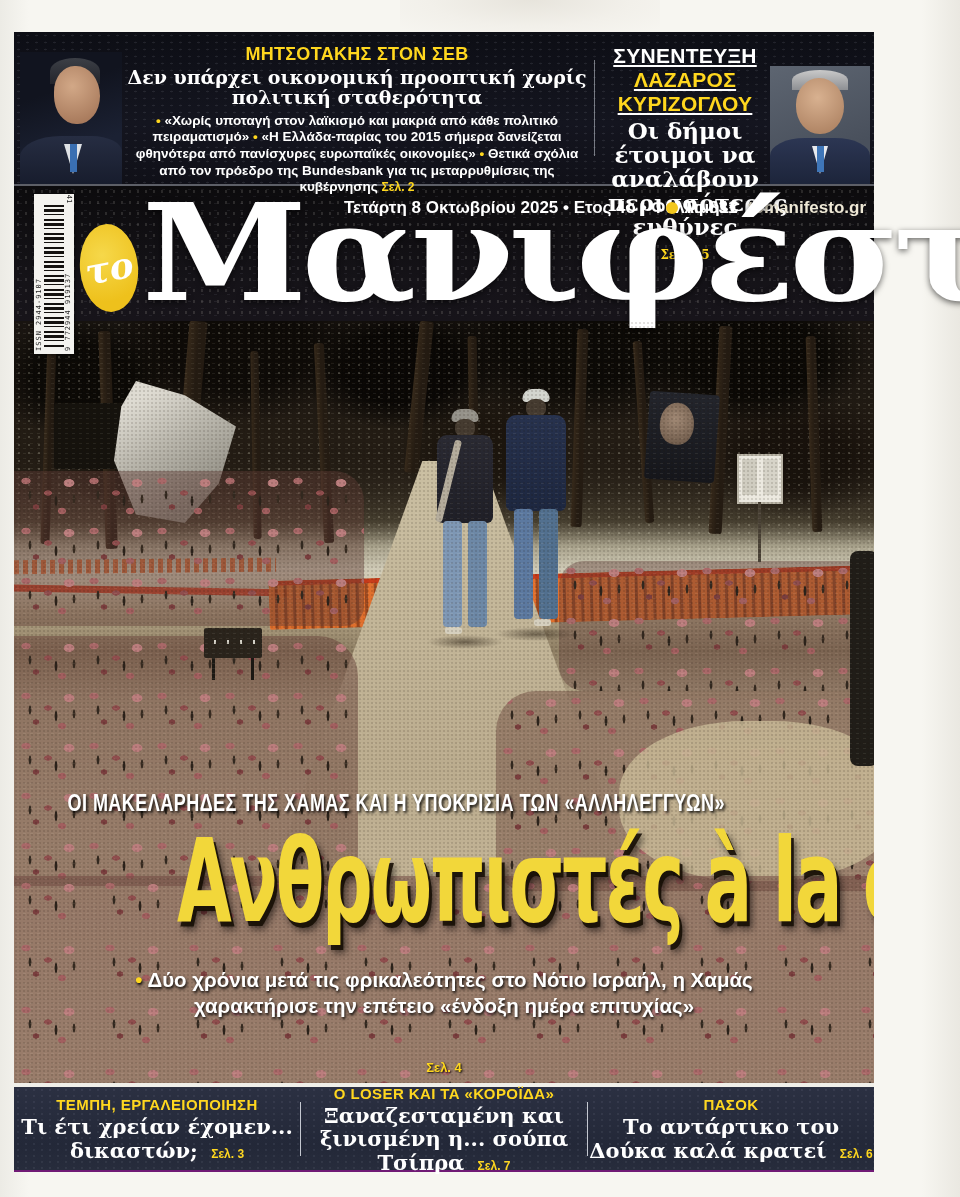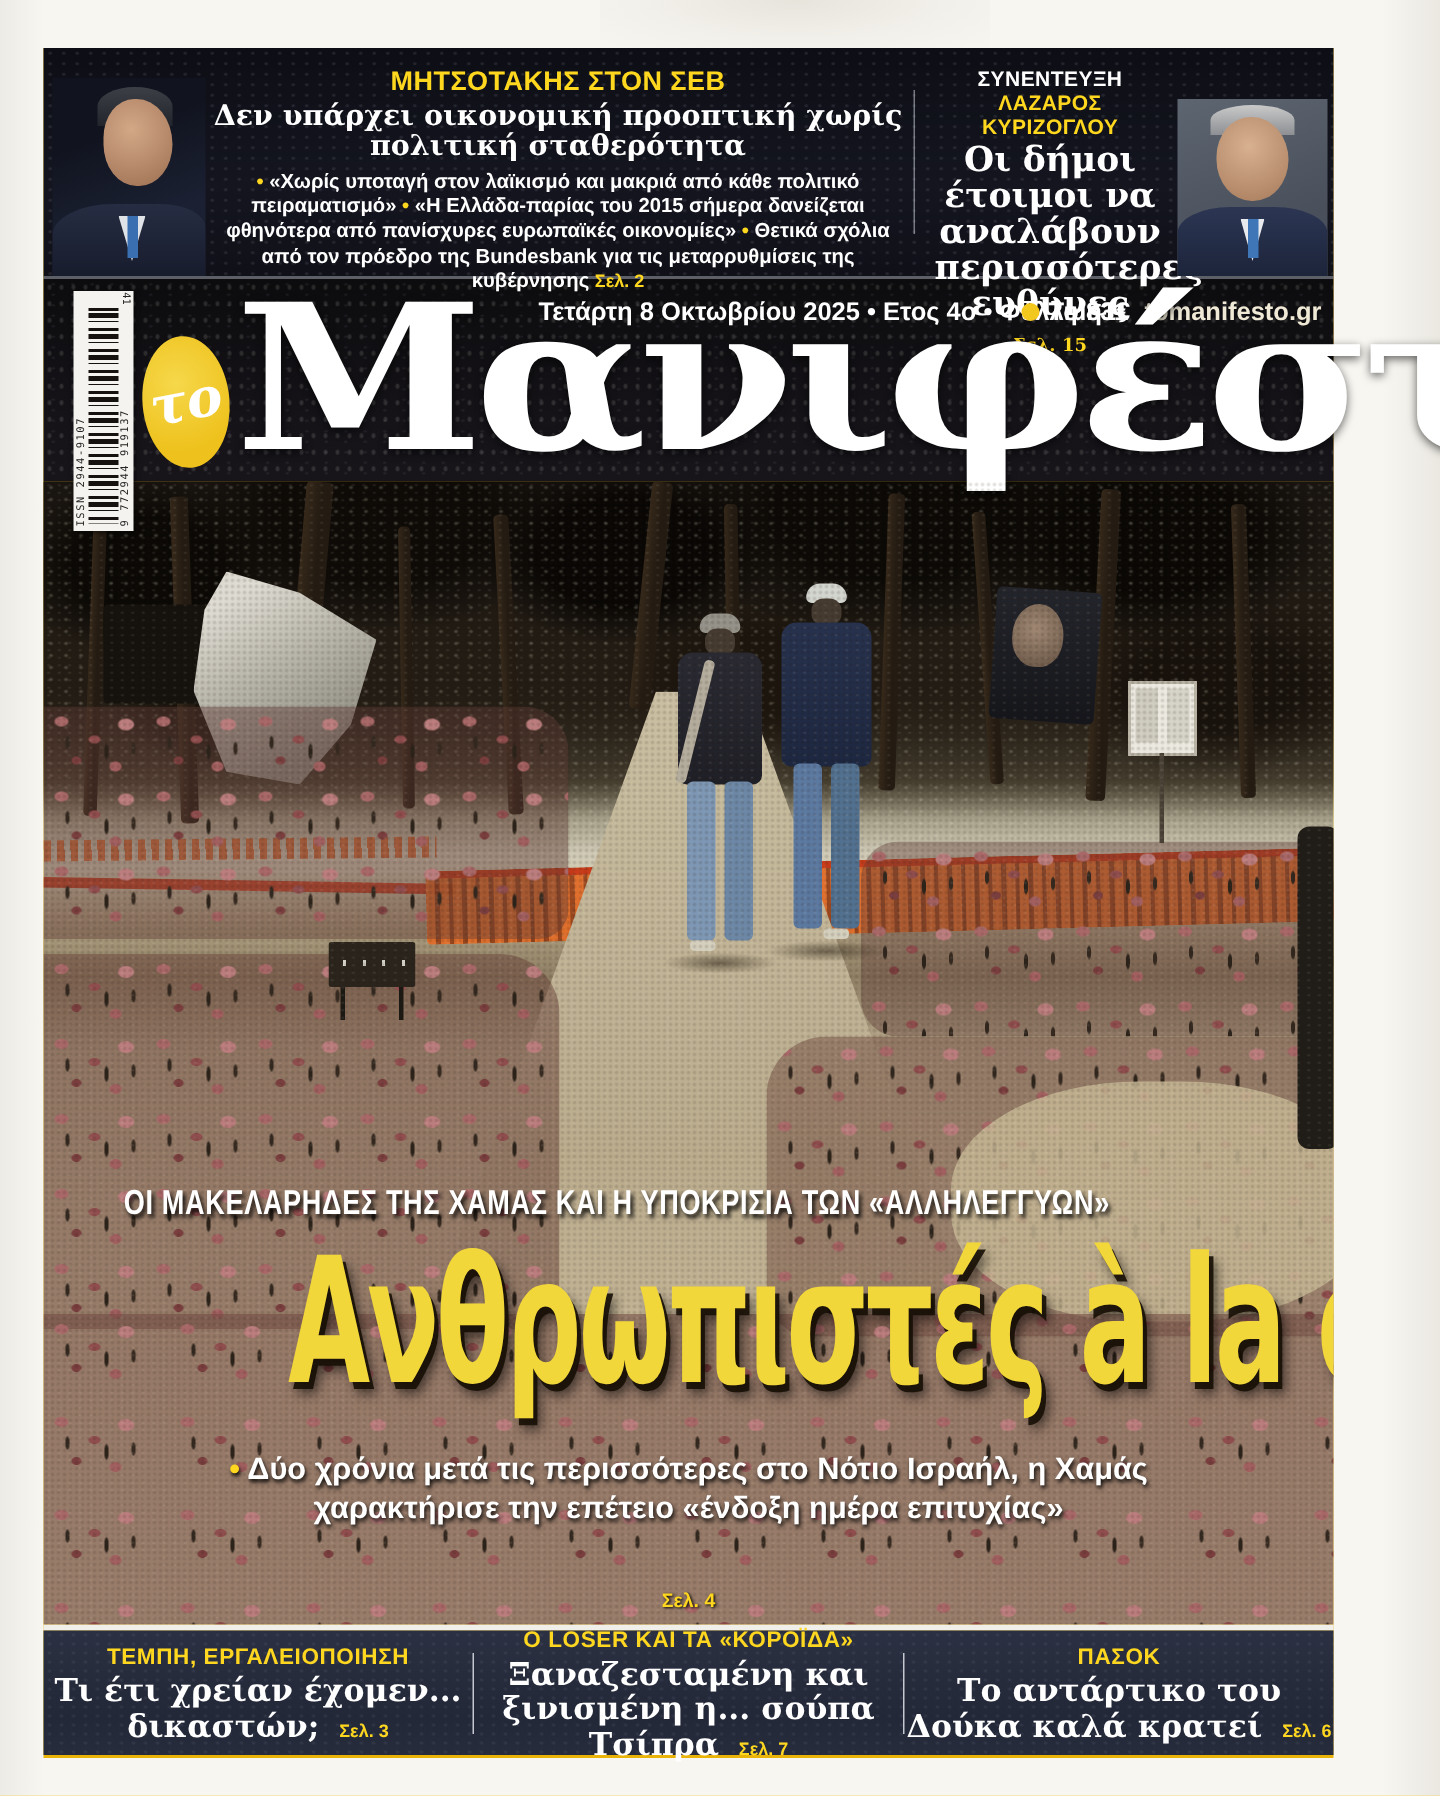--- a/index.html
+++ b/index.html
@@ -3,42 +3,42 @@
 <meta charset="utf-8">
 <style>
   html,body{margin:0;padding:0;}
   body{
     width:960px;height:1197px;position:relative;overflow:hidden;
     background:linear-gradient(90deg,#ecebe5,#f7f6f1 3%,#f7f6f1 96%,#eae8e1);
     font-family:"Liberation Sans",sans-serif;
   }
   .scan-blotch{position:absolute;top:0;left:400px;width:260px;height:34px;
     background:radial-gradient(ellipse at 50% 0,#e7e4dc 0%,#f2f0ea 55%,rgba(247,246,241,0) 100%);}
-  .page{position:absolute;left:29px;top:32px;width:860px;height:1140px;background:#eab308;}
+  .page{position:absolute;left:14px;top:32px;width:860px;height:1140px;background:#701a75;}
 
   
   .top-strip{position:relative;height:152px;display:flex;
     background:linear-gradient(180deg,#0d0e15,#14151f 60%,#101018);
     border-bottom:2px solid rgba(190,195,205,.45);}
   .top-strip::after{content:"";position:absolute;inset:0;
     background-image:radial-gradient(rgba(210,215,230,.10) 1px,transparent 1.4px);
     background-size:9px 7px;pointer-events:none;}
   .promo-left{position:relative;width:580px;}
   .promo-right{position:relative;flex:1;}
   .strip-divider{position:absolute;left:580px;top:28px;width:1px;height:96px;background:rgba(200,205,215,.55);z-index:3;}
   .kicker{color:#ffd71e;font-weight:800;letter-spacing:.3px;}
   .promo-left .content{position:absolute;left:112px;right:6px;top:12px;text-align:center;z-index:2;}
   .promo-left .kicker{font-size:18px;}
   .promo-headline{font-family:"DejaVu Serif",serif;font-weight:700;color:#fff;
     font-size:19px;line-height:1.04;margin:3px 0 5px;}
   .promo-quotes{color:#fff;font-weight:700;font-size:13.5px;line-height:1.24;}
   .ydot{color:#ffd71e;font-weight:800;}
   .pref{color:#ffd71e;font-weight:800;font-size:12px;white-space:nowrap;}
   .promo-right .content{position:absolute;left:14px;right:112px;top:12px;text-align:center;z-index:2;}
-  .promo-right .kicker-line{font-size:14px;font-weight:800;color:#fff;letter-spacing:.3px;}
+  .promo-right .kicker-line{font-size:21px;font-weight:800;color:#fff;letter-spacing:.3px;text-decoration:underline;}
   .promo-right .kicker-line .name{color:#ffd71e;}
   .promo-role{color:#e8e6ee;font-style:italic;font-size:14.5px;line-height:1.2;margin:4px 18px 2px;}
   .promo-right .promo-headline{font-size:23px;}
 
   
   .photo-mits{position:absolute;left:6px;bottom:0;width:102px;height:132px;overflow:hidden;z-index:2;
     background:linear-gradient(160deg,#11141f 30%,#1b2133 70%);}
   .photo-mits .face{position:absolute;left:34px;top:14px;width:46px;height:58px;border-radius:46% 54% 50% 50%;
     background:radial-gradient(circle at 40% 35%,#d2a887,#a87a5c 80%);}
   .photo-mits .hair{position:absolute;left:30px;top:6px;width:50px;height:26px;border-radius:50% 50% 0 0;
@@ -358,21 +358,21 @@
 
     <div class="lead-kicker">
       <span>ΟΙ ΜΑΚΕΛΑΡΗΔΕΣ ΤΗΣ ΧΑΜΑΣ ΚΑΙ Η ΥΠΟΚΡΙΣΙΑ ΤΩΝ «ΑΛΛΗΛΕΓΓΥΩΝ»</span>
     </div>
     <div class="lead-headline">
       <span>Ανθρωπιστές à la carte</span>
     </div>
     <div class="lead-bullets">
       <p class="lead-bullet">
         <span class="ydot">•</span>
-        <span>Δύο χρόνια μετά τις περισσότερες στο Νότιο Ισραήλ, η Χαμάς χαρακτήρισε την επέτειο «ένδοξη ημέρα επιτυχίας»</span>
+        <span>Δύο χρόνια μετά τις φρικαλεότητες στο Νότιο Ισραήλ, η Χαμάς χαρακτήρισε την επέτειο «ένδοξη ημέρα επιτυχίας»</span>
       </p>
     </div>
     <div class="lead-pageref">
       <span>Σελ. 4</span>
     </div>
   </div>
 
   <div class="white-rule"></div>
 
   <div class="bottom-strip">

